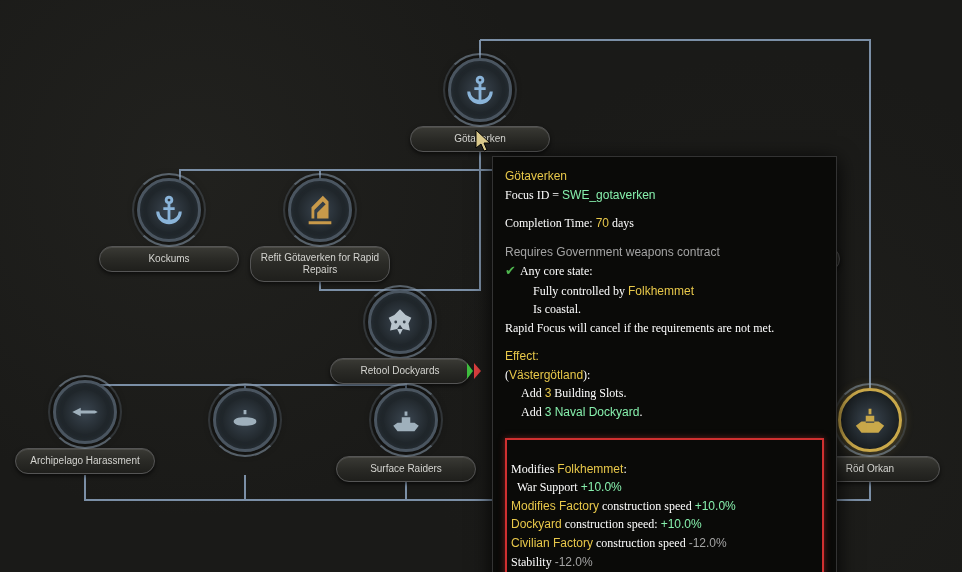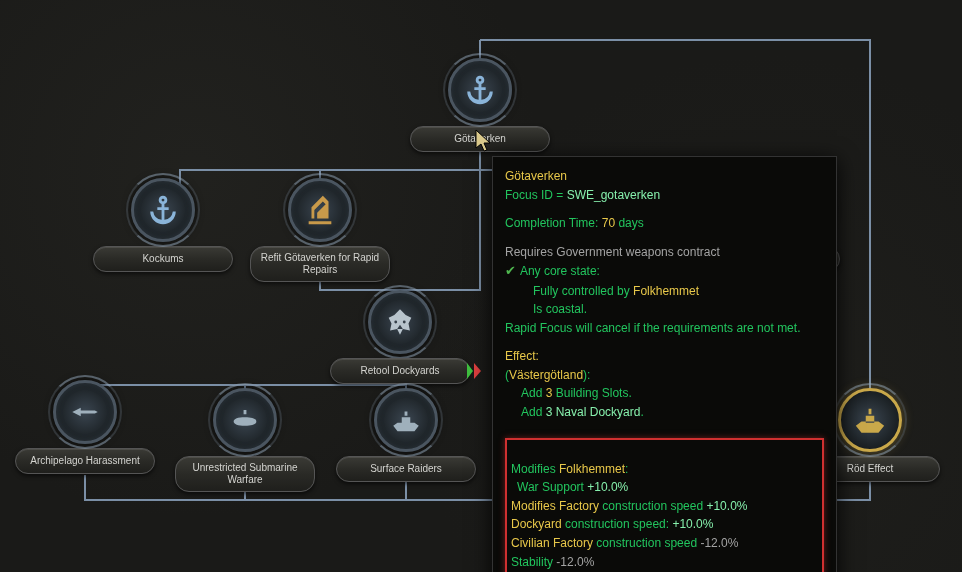--- a/index.html
+++ b/index.html
@@ -85,21 +85,21 @@
     border: 1px solid #333;
     padding: 10px 12px;
     font-size: 12px;
     line-height: 1.55;
     z-index: 10;
     box-shadow: 0 4px 20px rgba(0,0,0,0.9);
   }
   .tooltip .c-yellow { color: #e8c84a; }
   .tooltip .c-green { color: #86efac; }
   .tooltip .c-red { color: #a3a3a3; }
-  .tooltip .c-white { color: #22c55e; }
+  .tooltip .c-white { color: #ffffff; font-family: Liberation Serif, serif; }
   .tooltip .check { color: #4fb74f; margin-right: 4px; font-size: 13px; }
   .tooltip .indent1 { display: block; padding-left: 16px; }
   .tooltip .indent2 { display: block; padding-left: 28px; }
   .tooltip .spacer { height: 10px; }
   .highlight-box {
     border: 2px solid #d03030;
     padding: 20px 4px;
     margin-top: 16px;
     box-shadow: 0 0 6px rgba(208,48,48,0.5);
   }
@@ -134,21 +134,21 @@
 
 <div class="focus-node" style="left:410px; top:58px;">
   <div class="focus-icon">
     <svg viewBox="0 0 24 24" fill="#8ab4d9">
         <path d="M12 2a3 3 0 0 0-1 5.83V10H8v2h3v6.92A7 7 0 0 1 5.08 13H3a9 9 0 0 0 18 0h-2.08A7 7 0 0 1 13 18.92V12h3v-2h-3V7.83A3 3 0 0 0 12 2m0 2a1 1 0 1 1-1 1a1 1 0 0 1 1-1"></path>
       </svg>
   </div>
   <div class="focus-label">Götaverken</div>
 </div>
 
-<div class="focus-node" style="left:93px; top:178px;">
+<div class="focus-node" style="left:99px; top:178px;">
   <div class="focus-icon">
     <svg viewBox="0 0 24 24" fill="#8ab4d9">
         <path d="M12 2a3 3 0 0 0-1 5.83V10H8v2h3v6.92A7 7 0 0 1 5.08 13H3a9 9 0 0 0 18 0h-2.08A7 7 0 0 1 13 18.92V12h3v-2h-3V7.83A3 3 0 0 0 12 2m0 2a1 1 0 1 1-1 1a1 1 0 0 1 1-1"></path>
       </svg>
   </div>
   <div class="focus-label">Kockums</div>
 </div>
 
 <div class="focus-node" style="left:250px; top:178px;">
   <div class="focus-icon">
@@ -193,39 +193,38 @@
   </div>
   <div class="focus-label">Archipelago Harassment</div>
 </div>
 
 <div class="focus-node" style="left:175px; top:388px;">
   <div class="focus-icon">
     <svg viewBox="0 0 24 24" fill="#9fb0bc">
         <path d="M4 13c0-2 3-3 8-3s8 1 8 3s-3 3-8 3s-8-1-8-3m7-5h2V5h-2z"></path>
       </svg>
   </div>
-  <div class="focus-label">Unrestricted Submarine Warfare</div>
 </div>
 
 <div class="focus-node" style="left:336px; top:388px;">
   <div class="focus-icon">
     <svg viewBox="0 0 24 24" fill="#9fb0bc">
         <path d="M3 16l3 4h12l3-4l-3-2H6zm6-6h6v4H9zm2-4h2v3h-2z"></path>
       </svg>
   </div>
   <div class="focus-label">Surface Raiders</div>
 </div>
 
 <div class="focus-node" style="left:800px; top:388px;">
   <div class="focus-icon" style="border-color:#c9a84a; box-shadow:0 0 12px rgba(201,168,74,0.4);">
     <svg viewBox="0 0 24 24" fill="#c9a84a">
         <path d="M2 16l4 5h12l4-5l-4-3H6zm7-7h6v5H9zm2-5h2v4h-2z"></path>
       </svg>
   </div>
-  <div class="focus-label">Röd Effect</div>
+  <div class="focus-label">Röd Orkan</div>
 </div>
 
 <div class="tooltip">
   <div class="c-yellow">Götaverken</div>
   <div>
     <span class="c-white">Focus ID = </span><span class="c-green">SWE_gotaverken</span>
   </div>
   <div class="spacer"></div>
   <div>
     <span class="c-white">Completion Time: </span><span class="c-yellow">70</span><span class="c-white"> days</span>

